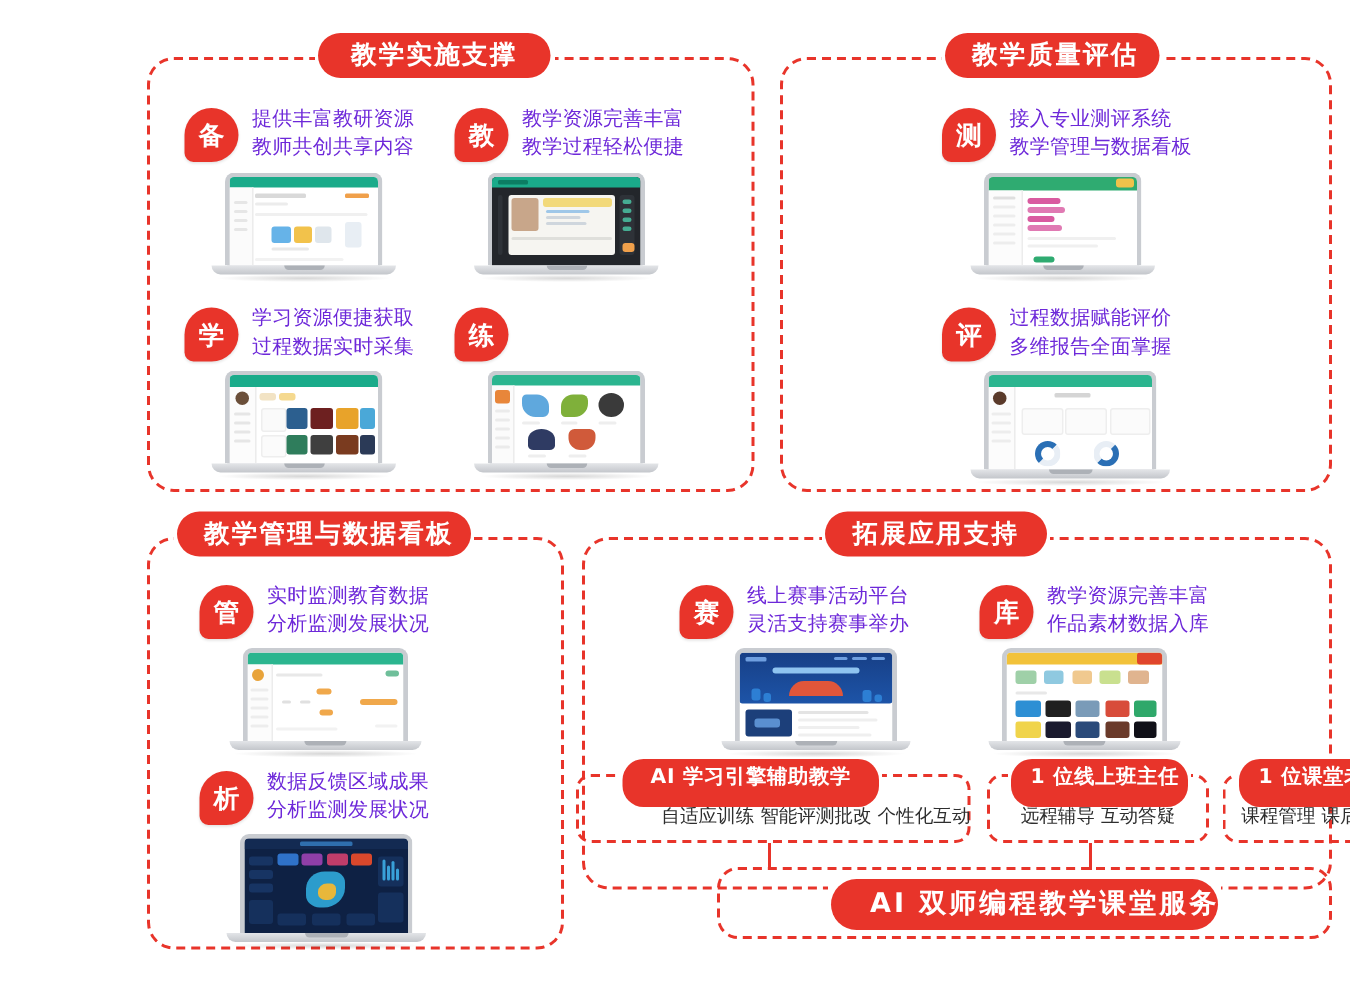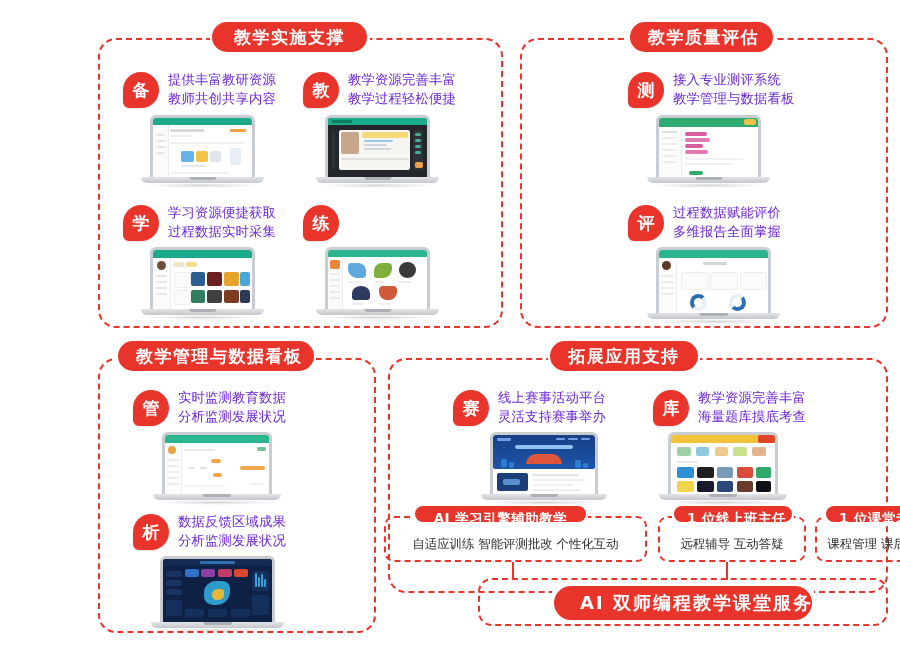--- a/index.html
+++ b/index.html
@@ -28,21 +28,21 @@
     font-weight:bold;
     letter-spacing:1.5px;
     text-align:center;
     line-height:30px;
     height:30px;
     white-space:nowrap;
     padding:0 18px;
     box-sizing:border-box;
     z-index:6;
   }
-  .pill.small{font-size:13.5px;line-height:24px;height:16px;letter-spacing:.5px;padding:0 13px;border-radius:14px;}
+  .pill.small{font-size:13.5px;line-height:24px;height:32px;letter-spacing:.5px;padding:0 13px;border-radius:14px;}
   .pill.big{font-size:18px;line-height:34px;height:34px;padding:0 26px;border-radius:18px;letter-spacing:2px;}
 
   
   .feat{position:absolute;display:flex;align-items:flex-start;}
   .badge{
     position:relative;
     width:36px;height:36px;flex:0 0 36px;
     background:#e8342a;
     border-radius:50% 50% 50% 6px;
     color:#fff;
@@ -404,21 +404,21 @@
       </div>
     </div>
     <div class="base"></div>
     <div class="shadow"></div>
   </div>
 
   <div class="feat" style="left:633px;top:388px;">
     <div class="badge">库</div>
     <div class="ftext">
       <div>教学资源完善丰富</div>
-      <div>海量题库摸底考查</div>
+      <div>作品素材数据入库</div>
     </div>
   </div>
   <div class="laptop" style="left:648px;top:432px;width:110px;">
     <div class="lid" style="height:62px;">
       <div class="screen" style="background:#ffffff;">
         <div class="sc-bar" style="height:8px;background:#f2c23a;"></div>
         <div class="tile" style="left:84%;top:0;width:16%;height:8px;background:#e0452c;"></div>
         <div class="tile" style="left:6%;top:12px;width:13%;height:9px;background:#9fd0a8;"></div>
         <div class="tile" style="left:24%;top:12px;width:13%;height:9px;background:#8fc9e0;"></div>
         <div class="tile" style="left:42%;top:12px;width:13%;height:9px;background:#f0c98f;"></div>
@@ -437,21 +437,21 @@
         <div class="tile" style="left:82%;top:46px;width:14%;height:11px;background:#101018;"></div>
       </div>
     </div>
     <div class="base"></div>
     <div class="shadow"></div>
   </div>
 
   <div class="panel" style="left:364px;top:516px;width:263px;height:46px;border-radius:10px;"></div>
   <div class="white-mask" style="left:393px;top:506px;width:175px;height:20px;"></div>
   <div class="pill small" style="left:395px;top:506px;width:171px;">AI 学习引擎辅助教学</div>
-  <div style="position:absolute;left:364px;top:536px;width:263px;text-align:center;font-size:12.4px;color:#2e2e2e;">自适应训练  智能评测批改  个性化互动</div>
+  <div style="position:absolute;left:364px;top:536px;width:263px;text-align:right;font-size:12.4px;color:#2e2e2e;">自适应训练  智能评测批改  个性化互动</div>
 
   <div class="panel" style="left:638px;top:516px;width:148px;height:46px;border-radius:10px;"></div>
   <div class="white-mask" style="left:652px;top:506px;width:122px;height:20px;"></div>
   <div class="pill small" style="left:654px;top:506px;width:118px;">1 位线上班主任</div>
   <div style="position:absolute;left:638px;top:536px;width:148px;text-align:center;font-size:12.4px;color:#2e2e2e;">远程辅导  互动答疑</div>
 
   <div class="panel" style="left:795px;top:516px;width:128px;height:46px;border-radius:10px;"></div>
   <div class="white-mask" style="left:804px;top:506px;width:112px;height:20px;"></div>
   <div class="pill small" style="left:806px;top:506px;width:108px;">1 位课堂老师</div>
   <div style="position:absolute;left:795px;top:536px;width:128px;text-align:center;font-size:12.4px;color:#2e2e2e;">课程管理  课后反馈</div>

